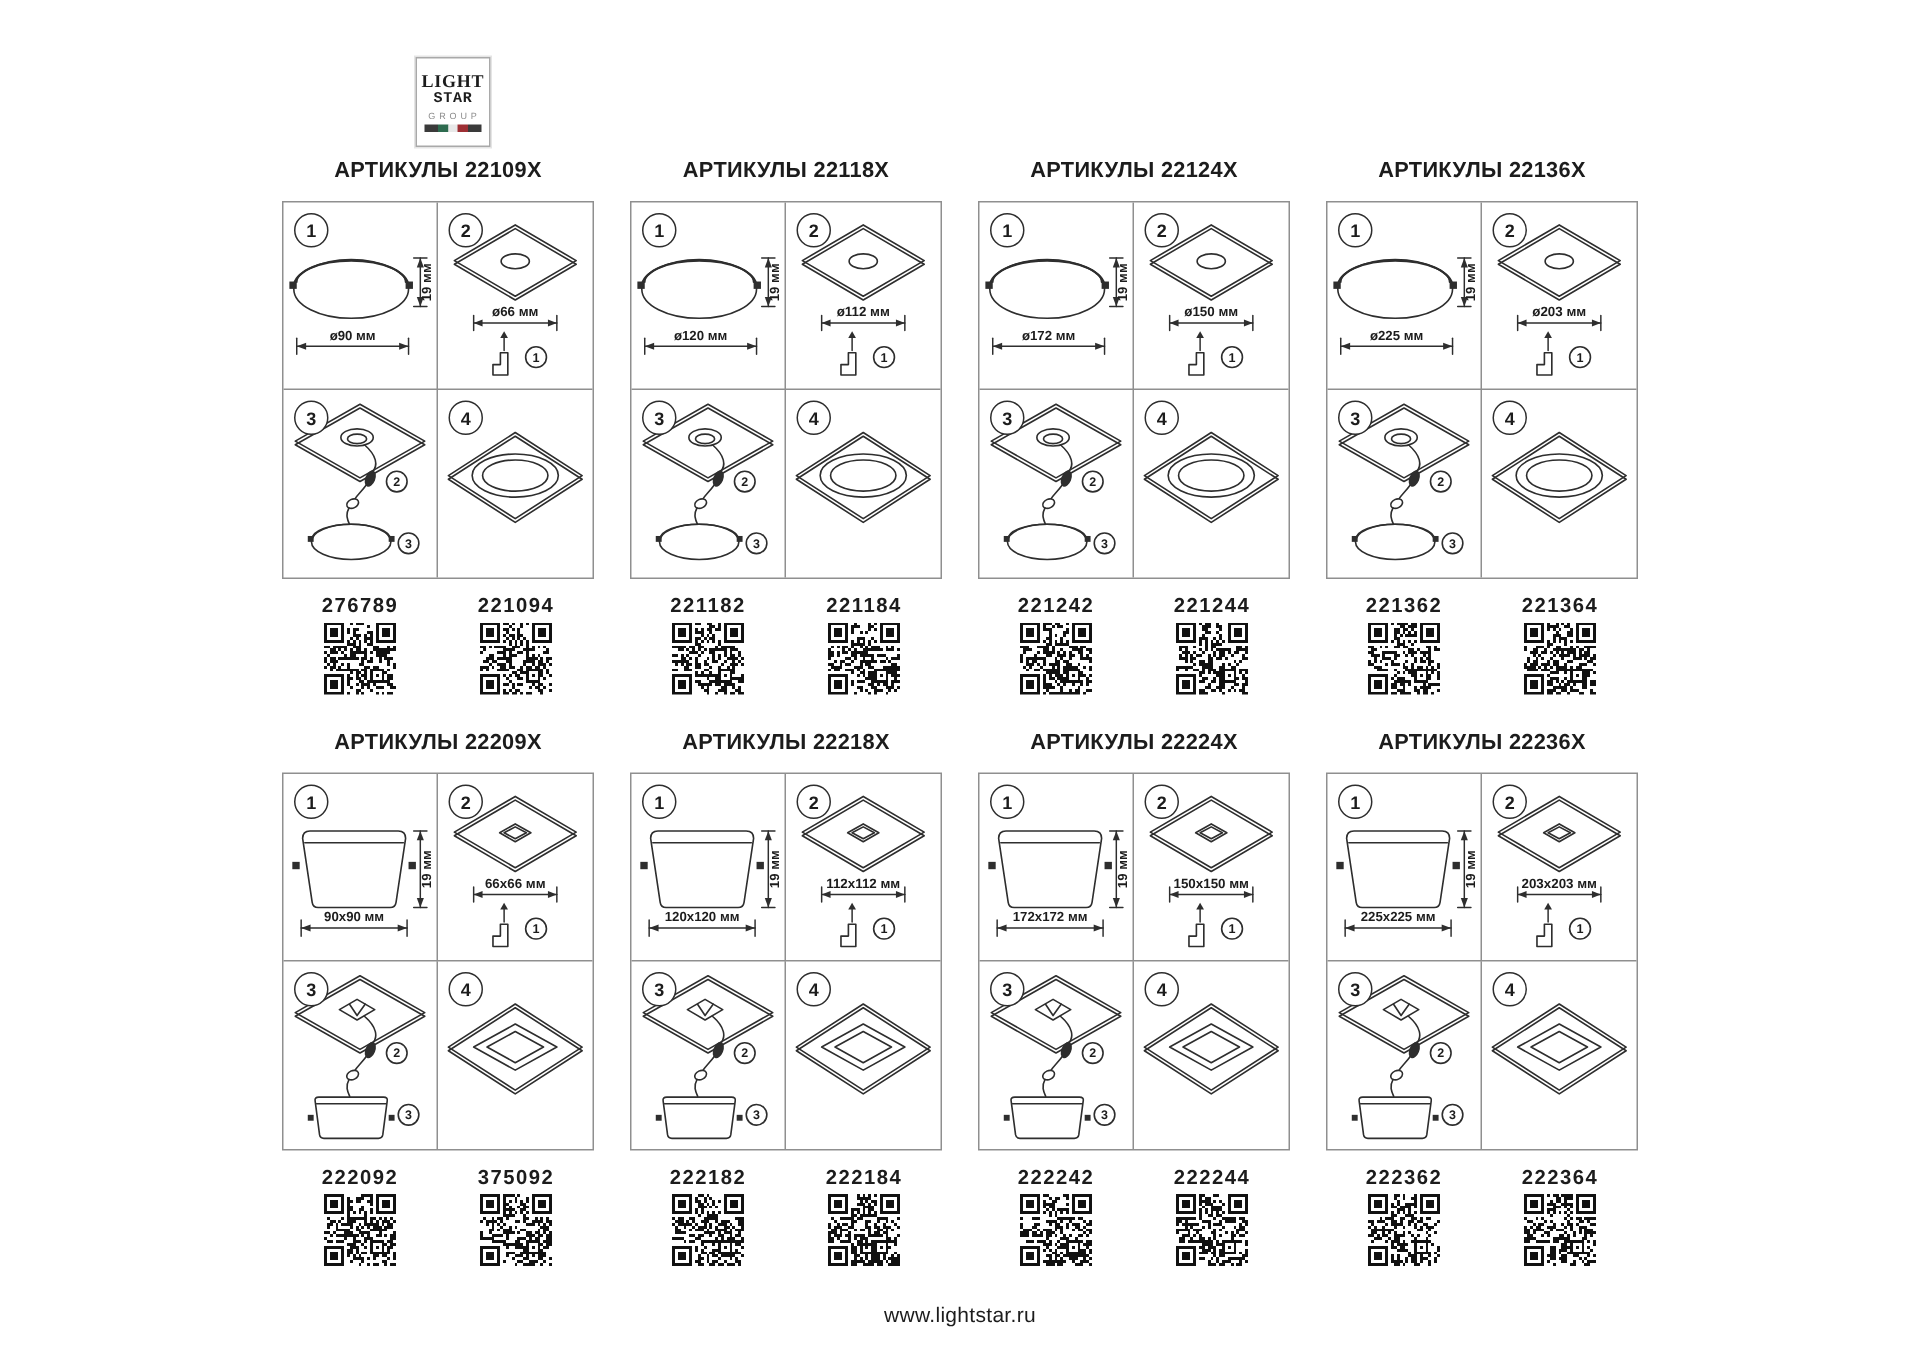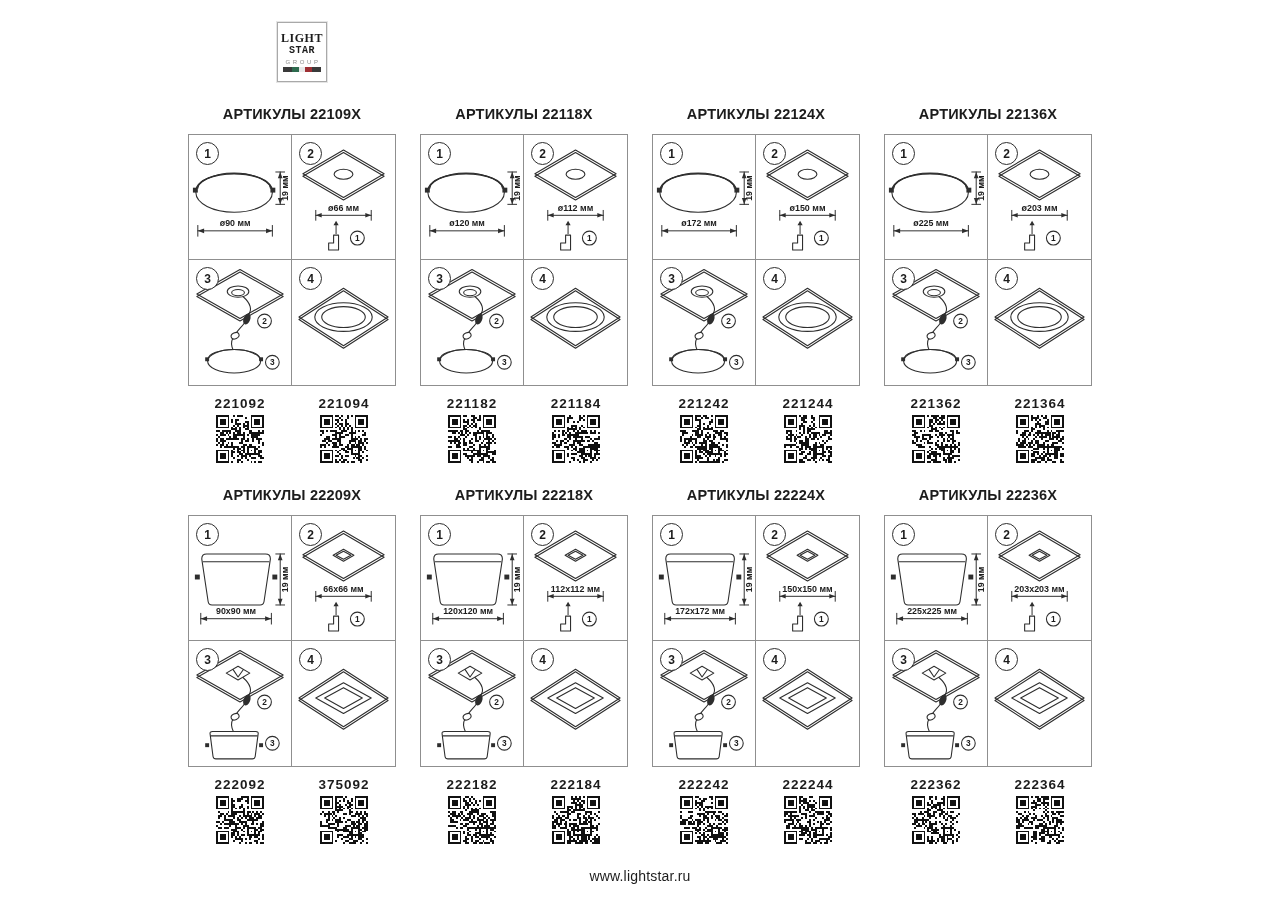--- a/index.html
+++ b/index.html
@@ -4,21 +4,21 @@
 <style>
   html,body{margin:0;padding:0;}
   body{
     width:1280px;height:905px;background:#ffffff;overflow:hidden;
     font-family:"Liberation Sans",sans-serif;color:#1c1c1c;
     -webkit-font-smoothing:antialiased;
   }
   
   .header{position:relative;height:64px;margin:22px 0 20px;}
   .logo{
-    position:absolute;left:277px;top:0;width:48px;height:58px;
+    position:absolute;left:277px;top:16px;width:48px;height:58px;
     border:1.5px solid #a9a9a9;background:#fff;
     display:flex;flex-direction:column;align-items:center;justify-content:center;
     box-shadow:0 0 0 1px #e5e5e5;
   }
   .logo-l1{font-family:"Liberation Serif",serif;font-weight:bold;font-size:12px;line-height:12px;letter-spacing:.5px;}
   .logo-l2{font-family:Liberation Mono, monospace;font-weight:bold;font-size:10px;line-height:13px;letter-spacing:.5px;}
   .logo-l3{font-size:6px;letter-spacing:2.6px;color:#8c8c8c;margin:2px 0 2px 2px;}
   .logo-flag{display:flex;width:38px;height:4.5px;}
   .logo-flag .f-dark{flex:1.4;background:#3a3a3a;}
   .logo-flag .f-green{flex:1;background:#2e6b4f;}
@@ -196,21 +196,21 @@
           <g class="square-only">
             <polygon class="white" points="52,41.5 80,57 52,72.5 24,57"></polygon>
             <polygon points="52,46.5 71,57 52,67.5 33,57"></polygon>
           </g>
         </svg>
       </div>
     </div>
 
     <div class="articles">
       <div class="article">
-        <div class="article-number">221092</div>
+        <div class="article-number">276789</div>
         <svg class="qr" viewBox="0 0 25 25">
             <path d="M0 0h1v1h-1zM1 0h1v1h-1zM2 0h1v1h-1zM3 0h1v1h-1zM4 0h1v1h-1zM5 0h1v1h-1zM6 0h1v1h-1zM0 1h1v1h-1zM6 1h1v1h-1zM0 2h1v1h-1zM2 2h1v1h-1zM3 2h1v1h-1zM4 2h1v1h-1zM6 2h1v1h-1zM0 3h1v1h-1zM2 3h1v1h-1zM3 3h1v1h-1zM4 3h1v1h-1zM6 3h1v1h-1zM0 4h1v1h-1zM2 4h1v1h-1zM3 4h1v1h-1zM4 4h1v1h-1zM6 4h1v1h-1zM0 5h1v1h-1zM6 5h1v1h-1zM0 6h1v1h-1zM1 6h1v1h-1zM2 6h1v1h-1zM3 6h1v1h-1zM4 6h1v1h-1zM5 6h1v1h-1zM6 6h1v1h-1zM18 0h1v1h-1zM19 0h1v1h-1zM20 0h1v1h-1zM21 0h1v1h-1zM22 0h1v1h-1zM23 0h1v1h-1zM24 0h1v1h-1zM18 1h1v1h-1zM24 1h1v1h-1zM18 2h1v1h-1zM20 2h1v1h-1zM21 2h1v1h-1zM22 2h1v1h-1zM24 2h1v1h-1zM18 3h1v1h-1zM20 3h1v1h-1zM21 3h1v1h-1zM22 3h1v1h-1zM24 3h1v1h-1zM18 4h1v1h-1zM20 4h1v1h-1zM21 4h1v1h-1zM22 4h1v1h-1zM24 4h1v1h-1zM18 5h1v1h-1zM24 5h1v1h-1zM18 6h1v1h-1zM19 6h1v1h-1zM20 6h1v1h-1zM21 6h1v1h-1zM22 6h1v1h-1zM23 6h1v1h-1zM24 6h1v1h-1zM0 18h1v1h-1zM1 18h1v1h-1zM2 18h1v1h-1zM3 18h1v1h-1zM4 18h1v1h-1zM5 18h1v1h-1zM6 18h1v1h-1zM0 19h1v1h-1zM6 19h1v1h-1zM0 20h1v1h-1zM2 20h1v1h-1zM3 20h1v1h-1zM4 20h1v1h-1zM6 20h1v1h-1zM0 21h1v1h-1zM2 21h1v1h-1zM3 21h1v1h-1zM4 21h1v1h-1zM6 21h1v1h-1zM0 22h1v1h-1zM2 22h1v1h-1zM3 22h1v1h-1zM4 22h1v1h-1zM6 22h1v1h-1zM0 23h1v1h-1zM6 23h1v1h-1zM0 24h1v1h-1zM1 24h1v1h-1zM2 24h1v1h-1zM3 24h1v1h-1zM4 24h1v1h-1zM5 24h1v1h-1zM6 24h1v1h-1zM8 6h1v1h-1zM6 8h1v1h-1zM10 6h1v1h-1zM6 10h1v1h-1zM12 6h1v1h-1zM6 12h1v1h-1zM14 6h1v1h-1zM6 14h1v1h-1zM16 6h1v1h-1zM6 16h1v1h-1zM16 16h1v1h-1zM17 16h1v1h-1zM18 16h1v1h-1zM19 16h1v1h-1zM20 16h1v1h-1zM16 17h1v1h-1zM20 17h1v1h-1zM16 18h1v1h-1zM18 18h1v1h-1zM20 18h1v1h-1zM16 19h1v1h-1zM20 19h1v1h-1zM16 20h1v1h-1zM17 20h1v1h-1zM18 20h1v1h-1zM19 20h1v1h-1zM20 20h1v1h-1zM9 0h1v1h-1zM11 0h1v1h-1zM12 0h1v1h-1zM13 0h1v1h-1zM15 1h1v1h-1zM8 2h1v1h-1zM10 2h1v1h-1zM11 2h1v1h-1zM8 3h1v1h-1zM10 3h1v1h-1zM15 3h1v1h-1zM16 3h1v1h-1zM10 4h1v1h-1zM11 4h1v1h-1zM12 4h1v1h-1zM14 4h1v1h-1zM16 4h1v1h-1zM9 5h1v1h-1zM11 5h1v1h-1zM14 5h1v1h-1zM15 5h1v1h-1zM16 5h1v1h-1zM8 7h1v1h-1zM9 7h1v1h-1zM10 7h1v1h-1zM12 7h1v1h-1zM15 7h1v1h-1zM16 7h1v1h-1zM0 8h1v1h-1zM1 8h1v1h-1zM3 8h1v1h-1zM4 8h1v1h-1zM5 8h1v1h-1zM7 8h1v1h-1zM10 8h1v1h-1zM11 8h1v1h-1zM12 8h1v1h-1zM17 8h1v1h-1zM18 8h1v1h-1zM22 8h1v1h-1zM24 8h1v1h-1zM2 9h1v1h-1zM3 9h1v1h-1zM5 9h1v1h-1zM7 9h1v1h-1zM9 9h1v1h-1zM11 9h1v1h-1zM12 9h1v1h-1zM14 9h1v1h-1zM17 9h1v1h-1zM18 9h1v1h-1zM19 9h1v1h-1zM20 9h1v1h-1zM21 9h1v1h-1zM22 9h1v1h-1zM23 9h1v1h-1zM24 9h1v1h-1zM0 10h1v1h-1zM2 10h1v1h-1zM3 10h1v1h-1zM4 10h1v1h-1zM9 10h1v1h-1zM10 10h1v1h-1zM11 10h1v1h-1zM12 10h1v1h-1zM13 10h1v1h-1zM14 10h1v1h-1zM16 10h1v1h-1zM18 10h1v1h-1zM19 10h1v1h-1zM20 10h1v1h-1zM21 10h1v1h-1zM22 10h1v1h-1zM1 11h1v1h-1zM7 11h1v1h-1zM9 11h1v1h-1zM10 11h1v1h-1zM14 11h1v1h-1zM18 11h1v1h-1zM19 11h1v1h-1zM20 11h1v1h-1zM21 11h1v1h-1zM0 12h1v1h-1zM2 12h1v1h-1zM3 12h1v1h-1zM5 12h1v1h-1zM7 12h1v1h-1zM8 12h1v1h-1zM9 12h1v1h-1zM10 12h1v1h-1zM11 12h1v1h-1zM13 12h1v1h-1zM14 12h1v1h-1zM16 12h1v1h-1zM19 12h1v1h-1zM21 12h1v1h-1zM22 12h1v1h-1zM23 12h1v1h-1zM0 13h1v1h-1zM2 13h1v1h-1zM3 13h1v1h-1zM4 13h1v1h-1zM13 13h1v1h-1zM15 13h1v1h-1zM16 13h1v1h-1zM19 13h1v1h-1zM22 13h1v1h-1zM1 14h1v1h-1zM3 14h1v1h-1zM8 14h1v1h-1zM12 14h1v1h-1zM13 14h1v1h-1zM22 14h1v1h-1zM24 14h1v1h-1zM0 15h1v1h-1zM2 15h1v1h-1zM3 15h1v1h-1zM5 15h1v1h-1zM8 15h1v1h-1zM14 15h1v1h-1zM15 15h1v1h-1zM17 15h1v1h-1zM18 15h1v1h-1zM24 15h1v1h-1zM2 16h1v1h-1zM4 16h1v1h-1zM5 16h1v1h-1zM7 16h1v1h-1zM8 16h1v1h-1zM9 16h1v1h-1zM10 16h1v1h-1zM11 16h1v1h-1zM13 16h1v1h-1zM14 16h1v1h-1zM22 16h1v1h-1zM9 17h1v1h-1zM11 17h1v1h-1zM12 17h1v1h-1zM14 17h1v1h-1zM21 17h1v1h-1zM8 18h1v1h-1zM11 18h1v1h-1zM13 18h1v1h-1zM14 18h1v1h-1zM22 18h1v1h-1zM23 18h1v1h-1zM8 19h1v1h-1zM9 19h1v1h-1zM11 19h1v1h-1zM12 19h1v1h-1zM14 19h1v1h-1zM22 19h1v1h-1zM23 19h1v1h-1zM8 20h1v1h-1zM12 20h1v1h-1zM13 20h1v1h-1zM15 20h1v1h-1zM21 20h1v1h-1zM22 20h1v1h-1zM8 21h1v1h-1zM11 21h1v1h-1zM13 21h1v1h-1zM14 21h1v1h-1zM15 21h1v1h-1zM17 21h1v1h-1zM22 21h1v1h-1zM23 21h1v1h-1zM9 22h1v1h-1zM13 22h1v1h-1zM15 22h1v1h-1zM18 22h1v1h-1zM19 22h1v1h-1zM20 22h1v1h-1zM23 22h1v1h-1zM24 22h1v1h-1zM11 23h1v1h-1zM12 23h1v1h-1zM16 23h1v1h-1zM8 24h1v1h-1zM11 24h1v1h-1zM13 24h1v1h-1zM18 24h1v1h-1zM20 24h1v1h-1zM22 24h1v1h-1zM23 24h1v1h-1z" fill="#111111"></path>
           </svg>
       </div>
       <div class="article">
         <div class="article-number">221094</div>
         <svg class="qr" viewBox="0 0 25 25">
             <path d="M0 0h1v1h-1zM1 0h1v1h-1zM2 0h1v1h-1zM3 0h1v1h-1zM4 0h1v1h-1zM5 0h1v1h-1zM6 0h1v1h-1zM0 1h1v1h-1zM6 1h1v1h-1zM0 2h1v1h-1zM2 2h1v1h-1zM3 2h1v1h-1zM4 2h1v1h-1zM6 2h1v1h-1zM0 3h1v1h-1zM2 3h1v1h-1zM3 3h1v1h-1zM4 3h1v1h-1zM6 3h1v1h-1zM0 4h1v1h-1zM2 4h1v1h-1zM3 4h1v1h-1zM4 4h1v1h-1zM6 4h1v1h-1zM0 5h1v1h-1zM6 5h1v1h-1zM0 6h1v1h-1zM1 6h1v1h-1zM2 6h1v1h-1zM3 6h1v1h-1zM4 6h1v1h-1zM5 6h1v1h-1zM6 6h1v1h-1zM18 0h1v1h-1zM19 0h1v1h-1zM20 0h1v1h-1zM21 0h1v1h-1zM22 0h1v1h-1zM23 0h1v1h-1zM24 0h1v1h-1zM18 1h1v1h-1zM24 1h1v1h-1zM18 2h1v1h-1zM20 2h1v1h-1zM21 2h1v1h-1zM22 2h1v1h-1zM24 2h1v1h-1zM18 3h1v1h-1zM20 3h1v1h-1zM21 3h1v1h-1zM22 3h1v1h-1zM24 3h1v1h-1zM18 4h1v1h-1zM20 4h1v1h-1zM21 4h1v1h-1zM22 4h1v1h-1zM24 4h1v1h-1zM18 5h1v1h-1zM24 5h1v1h-1zM18 6h1v1h-1zM19 6h1v1h-1zM20 6h1v1h-1zM21 6h1v1h-1zM22 6h1v1h-1zM23 6h1v1h-1zM24 6h1v1h-1zM0 18h1v1h-1zM1 18h1v1h-1zM2 18h1v1h-1zM3 18h1v1h-1zM4 18h1v1h-1zM5 18h1v1h-1zM6 18h1v1h-1zM0 19h1v1h-1zM6 19h1v1h-1zM0 20h1v1h-1zM2 20h1v1h-1zM3 20h1v1h-1zM4 20h1v1h-1zM6 20h1v1h-1zM0 21h1v1h-1zM2 21h1v1h-1zM3 21h1v1h-1zM4 21h1v1h-1zM6 21h1v1h-1zM0 22h1v1h-1zM2 22h1v1h-1zM3 22h1v1h-1zM4 22h1v1h-1zM6 22h1v1h-1zM0 23h1v1h-1zM6 23h1v1h-1zM0 24h1v1h-1zM1 24h1v1h-1zM2 24h1v1h-1zM3 24h1v1h-1zM4 24h1v1h-1zM5 24h1v1h-1zM6 24h1v1h-1zM8 6h1v1h-1zM6 8h1v1h-1zM10 6h1v1h-1zM6 10h1v1h-1zM12 6h1v1h-1zM6 12h1v1h-1zM14 6h1v1h-1zM6 14h1v1h-1zM16 6h1v1h-1zM6 16h1v1h-1zM16 16h1v1h-1zM17 16h1v1h-1zM18 16h1v1h-1zM19 16h1v1h-1zM20 16h1v1h-1zM16 17h1v1h-1zM20 17h1v1h-1zM16 18h1v1h-1zM18 18h1v1h-1zM20 18h1v1h-1zM16 19h1v1h-1zM20 19h1v1h-1zM16 20h1v1h-1zM17 20h1v1h-1zM18 20h1v1h-1zM19 20h1v1h-1zM20 20h1v1h-1zM8 0h1v1h-1zM9 0h1v1h-1zM11 0h1v1h-1zM14 0h1v1h-1zM16 0h1v1h-1zM10 1h1v1h-1zM14 1h1v1h-1zM8 2h1v1h-1zM9 2h1v1h-1zM11 2h1v1h-1zM13 2h1v1h-1zM9 3h1v1h-1zM13 3h1v1h-1zM8 4h1v1h-1zM10 4h1v1h-1zM11 4h1v1h-1zM13 4h1v1h-1zM14 4h1v1h-1zM9 5h1v1h-1zM11 5h1v1h-1zM13 5h1v1h-1zM15 5h1v1h-1zM10 7h1v1h-1zM12 7h1v1h-1zM14 7h1v1h-1zM16 7h1v1h-1zM0 8h1v1h-1zM1 8h1v1h-1zM3 8h1v1h-1zM5 8h1v1h-1zM7 8h1v1h-1zM8 8h1v1h-1zM11 8h1v1h-1zM12 8h1v1h-1zM13 8h1v1h-1zM16 8h1v1h-1zM18 8h1v1h-1zM20 8h1v1h-1zM22 8h1v1h-1zM1 9h1v1h-1zM8 9h1v1h-1zM9 9h1v1h-1zM10 9h1v1h-1zM11 9h1v1h-1zM15 9h1v1h-1zM16 9h1v1h-1zM17 9h1v1h-1zM18 9h1v1h-1zM23 9h1v1h-1zM0 10h1v1h-1zM7 10h1v1h-1zM8 10h1v1h-1zM10 10h1v1h-1zM13 10h1v1h-1zM14 10h1v1h-1zM16 10h1v1h-1zM22 10h1v1h-1zM23 10h1v1h-1zM3 11h1v1h-1zM4 11h1v1h-1zM8 11h1v1h-1zM10 11h1v1h-1zM11 11h1v1h-1zM12 11h1v1h-1zM16 11h1v1h-1zM18 11h1v1h-1zM20 11h1v1h-1zM2 12h1v1h-1zM3 12h1v1h-1zM4 12h1v1h-1zM7 12h1v1h-1zM8 12h1v1h-1zM9 12h1v1h-1zM10 12h1v1h-1zM16 12h1v1h-1zM17 12h1v1h-1zM18 12h1v1h-1zM19 12h1v1h-1zM21 12h1v1h-1zM23 12h1v1h-1zM24 12h1v1h-1zM1 13h1v1h-1zM2 13h1v1h-1zM4 13h1v1h-1zM5 13h1v1h-1zM9 13h1v1h-1zM10 13h1v1h-1zM15 13h1v1h-1zM16 13h1v1h-1zM17 13h1v1h-1zM18 13h1v1h-1zM20 13h1v1h-1zM21 13h1v1h-1zM23 13h1v1h-1zM3 14h1v1h-1zM7 14h1v1h-1zM8 14h1v1h-1zM10 14h1v1h-1zM15 14h1v1h-1zM18 14h1v1h-1zM20 14h1v1h-1zM21 14h1v1h-1zM22 14h1v1h-1zM24 14h1v1h-1zM0 15h1v1h-1zM1 15h1v1h-1zM2 15h1v1h-1zM4 15h1v1h-1zM7 15h1v1h-1zM8 15h1v1h-1zM10 15h1v1h-1zM11 15h1v1h-1zM14 15h1v1h-1zM16 15h1v1h-1zM17 15h1v1h-1zM19 15h1v1h-1zM20 15h1v1h-1zM22 15h1v1h-1zM0 16h1v1h-1zM2 16h1v1h-1zM7 16h1v1h-1zM8 16h1v1h-1zM9 16h1v1h-1zM13 16h1v1h-1zM14 16h1v1h-1zM21 16h1v1h-1zM23 16h1v1h-1zM11 17h1v1h-1zM12 17h1v1h-1zM14 17h1v1h-1zM15 17h1v1h-1zM21 17h1v1h-1zM23 17h1v1h-1zM8 18h1v1h-1zM10 18h1v1h-1zM12 18h1v1h-1zM13 18h1v1h-1zM21 18h1v1h-1zM24 18h1v1h-1zM9 19h1v1h-1zM13 19h1v1h-1zM14 19h1v1h-1zM22 19h1v1h-1zM10 20h1v1h-1zM8 21h1v1h-1zM9 21h1v1h-1zM11 21h1v1h-1zM13 21h1v1h-1zM14 21h1v1h-1zM18 21h1v1h-1zM20 21h1v1h-1zM21 21h1v1h-1zM24 21h1v1h-1zM11 22h1v1h-1zM17 22h1v1h-1zM19 22h1v1h-1zM20 22h1v1h-1zM22 22h1v1h-1zM8 23h1v1h-1zM10 23h1v1h-1zM12 23h1v1h-1zM13 23h1v1h-1zM20 23h1v1h-1zM21 23h1v1h-1zM24 23h1v1h-1zM8 24h1v1h-1zM9 24h1v1h-1zM11 24h1v1h-1zM12 24h1v1h-1zM14 24h1v1h-1zM16 24h1v1h-1zM17 24h1v1h-1zM21 24h1v1h-1z" fill="#111111"></path>
           </svg>
       </div>

